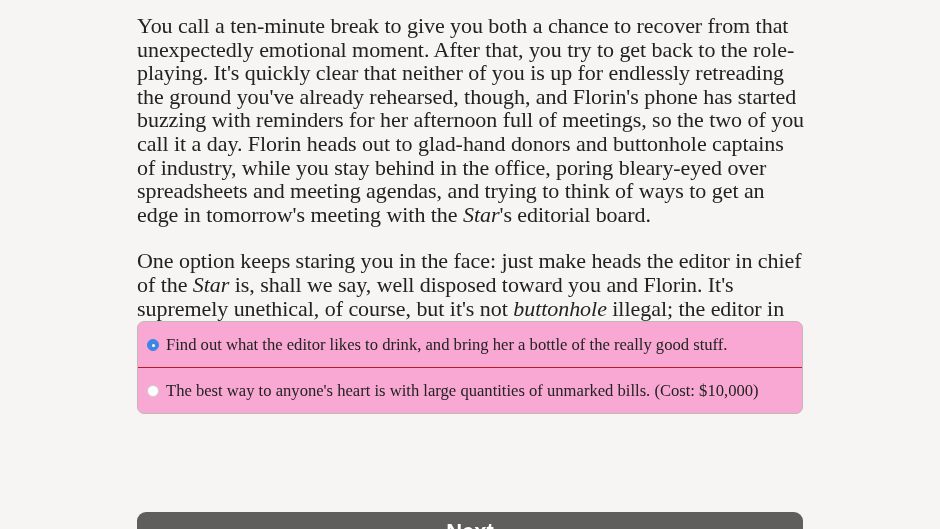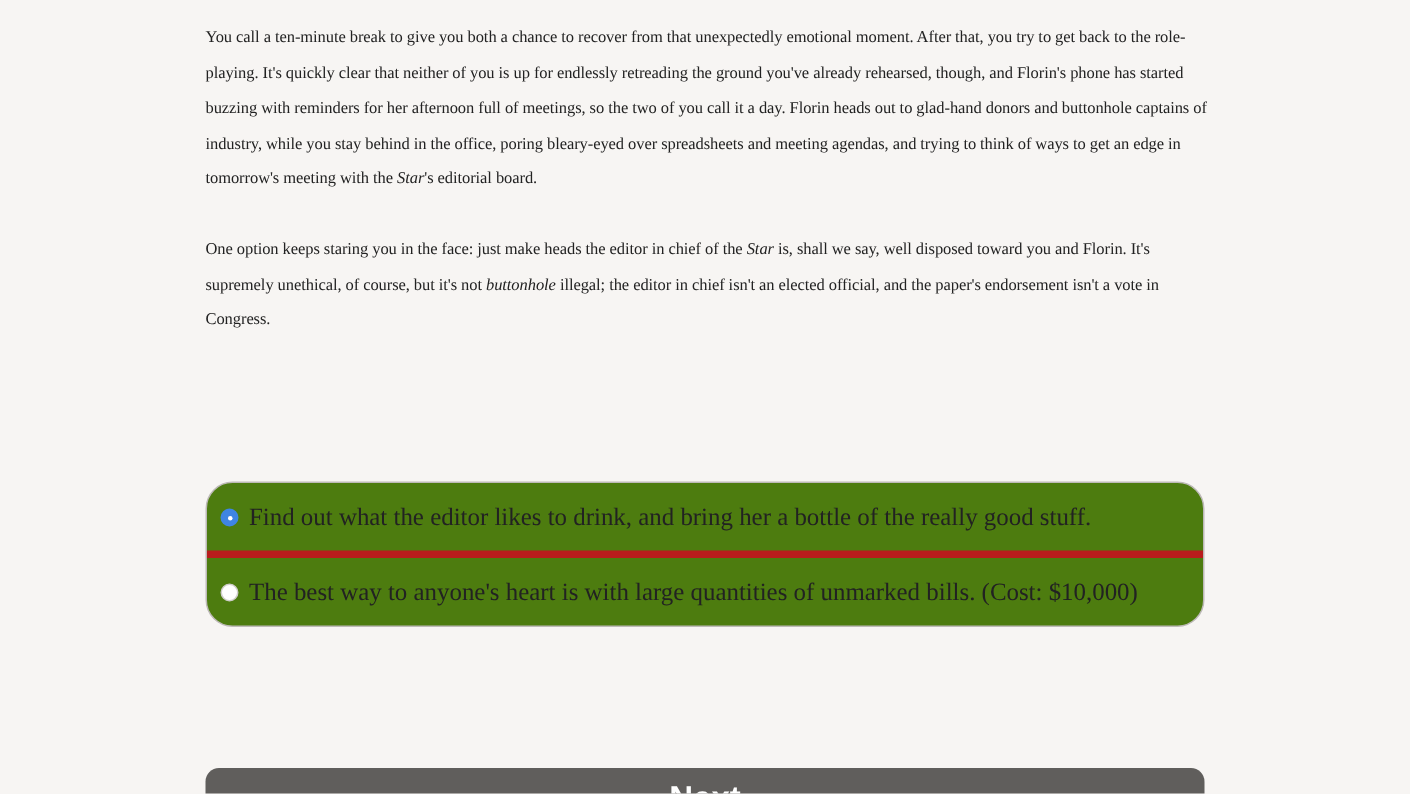--- a/index.html
+++ b/index.html
@@ -4,28 +4,28 @@
 <style>
   html, body { margin: 0; padding: 0; }
   body {
     width: 940px; height: 529px; overflow: hidden;
     background: #f7f5f3;
     font-family: "Liberation Serif", "DejaVu Serif", serif;
     color: #222;
     position: relative;
   }
   .content { position: absolute; left: 137px; top: 14px; width: 668px; }
-  .para { font-size: 11px; line-height: 23.6px; margin: 0 0 23px 0; letter-spacing: -0.05px; }
+  .para { font-size: 22px; line-height: 23.6px; margin: 0 0 23px 0; letter-spacing: -0.05px; }
   .choices {
     position: absolute; left: 137px; top: 321px; width: 664px;
-    border: 1px solid #bdbab7; border-radius: 18px; background: #4d7c0f;
+    border: 1px solid #bdbab7; border-radius: 7px; background: #f9a8d4;
   }
   .choice {
     padding: 11px 10px 10px 9px; font-size: 16.6px; line-height: 24px;
-    border-top: 5px solid #b91c1c; cursor: pointer;
+    border-top: 1px solid #b91c1c; cursor: pointer;
   }
   .choice:first-child { border-top: none; }
   .radio {
     display: inline-block; width: 12px; height: 12px; border-radius: 50%;
     border: 1px solid #cfcdcb; background: #fff; vertical-align: -1px; margin-right: 7px;
     box-sizing: border-box; position: relative;
   }
   .radio.checked { background: #3f85e3; border-color: #3f85e3; }
   .radio.checked::after {
     content: ""; position: absolute; left: 3.5px; top: 3.5px; width: 3px; height: 3px;

